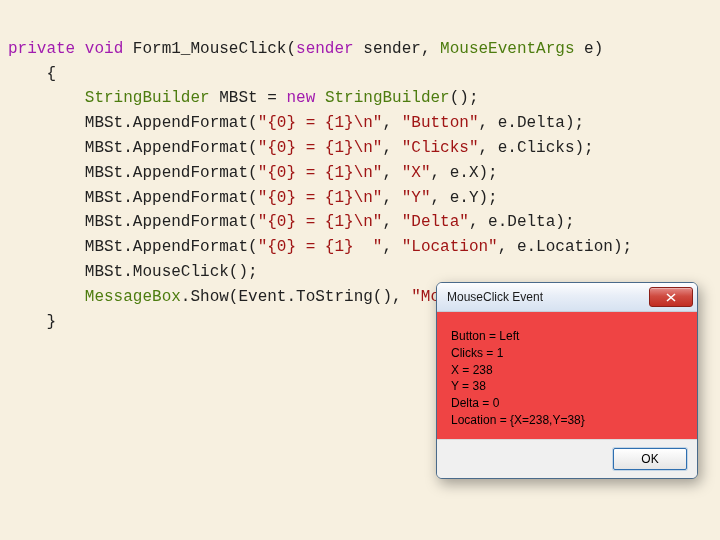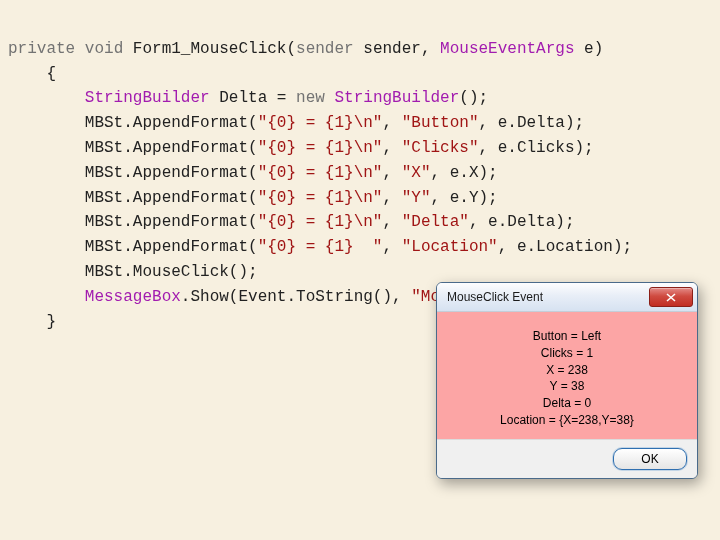--- a/index.html
+++ b/index.html
@@ -12,22 +12,22 @@
     font-size: 16px;
     overflow: hidden;
     position: relative;
   }
   .code {
     padding: 12px 8px;
     white-space: pre;
     line-height: 1.55;
     color: #222;
   }
-  .kw   { color: #737373; }
-  .type { color: #a21caf; }
+  .kw   { color: #a21caf; }
+  .type { color: #4d7c0f; }
   .str  { color: #a01515; }
   .dialog {
     position: absolute;
     left: 436px;
     top: 282px;
     width: 260px;
     background: #f2f2f2;
     border: 1px solid #4a6a8a;
     border-radius: 6px;
     box-shadow: 3px 5px 14px rgba(0,0,0,0.35);
@@ -53,51 +53,50 @@
     border: 1px solid #8b1f17;
     box-shadow: inset 0 1px 0 rgba(255,255,255,0.35);
     display: flex;
     align-items: center;
     justify-content: center;
     cursor: default;
   }
   .close-btn svg { display: block; }
   .dialog-body {
     padding: 16px 14px 10px 14px;
-    background: #fca5a5;
+    background: #ef4444;
     line-height: 1.4;
     white-space: pre-line;
-    text-align: center;
   }
   .dialog-footer {
     background: #f0f0f0;
     border-top: 1px solid #dcdcdc;
     padding: 8px 10px;
     display: flex;
     justify-content: flex-end;
     border-radius: 0 0 5px 5px;
   }
   .ok-btn {
     min-width: 74px;
     height: 22px;
     background: linear-gradient(to bottom, #ffffff, #e5e5e5);
     border: 1px solid #2f6fb0;
-    border-radius: 9px;
+    border-radius: 2px;
     box-shadow: 0 0 0 1px rgba(60,130,200,0.25);
     font: 12px "Segoe UI", Tahoma, sans-serif;
     cursor: default;
   }
 </style>
 </head>
 <body>
 
 <div class="code">
 <span><span class="kw">private</span> <span class="kw">void</span><span> Form1_MouseClick(</span><span class="kw">sender</span><span> sender, </span><span class="type">MouseEventArgs</span><span> e)</span></span>
 <span>    {</span>
-<span><span>        </span><span class="type">StringBuilder</span><span> Delta = </span><span class="kw">new</span><span> </span><span class="type">StringBuilder</span><span>();</span></span>
+<span><span>        </span><span class="type">StringBuilder</span><span> MBSt = </span><span class="kw">new</span><span> </span><span class="type">StringBuilder</span><span>();</span></span>
 <span><span>        MBSt.AppendFormat(</span><span class="str">"{0} = {1}\n"</span><span>, </span><span class="str">"Button"</span><span>, e.Delta);</span></span>
 <span><span>        MBSt.AppendFormat(</span><span class="str">"{0} = {1}\n"</span><span>, </span><span class="str">"Clicks"</span><span>, e.Clicks);</span></span>
 <span><span>        MBSt.AppendFormat(</span><span class="str">"{0} = {1}\n"</span><span>, </span><span class="str">"X"</span><span>, e.X);</span></span>
 <span><span>        MBSt.AppendFormat(</span><span class="str">"{0} = {1}\n"</span><span>, </span><span class="str">"Y"</span><span>, e.Y);</span></span>
 <span><span>        MBSt.AppendFormat(</span><span class="str">"{0} = {1}\n"</span><span>, </span><span class="str">"Delta"</span><span>, e.Delta);</span></span>
 <span><span>        MBSt.AppendFormat(</span><span class="str">"{0} = {1}  "</span><span>, </span><span class="str">"Location"</span><span>, e.Location);</span></span>
 <span>        MBSt.MouseClick();</span>
 <span><span>        </span><span class="type">MessageBox</span><span>.Show(Event.ToString(), </span><span class="str">"MouseClick Event"</span><span>);</span></span>
 <span>    }</span>
 </div>

